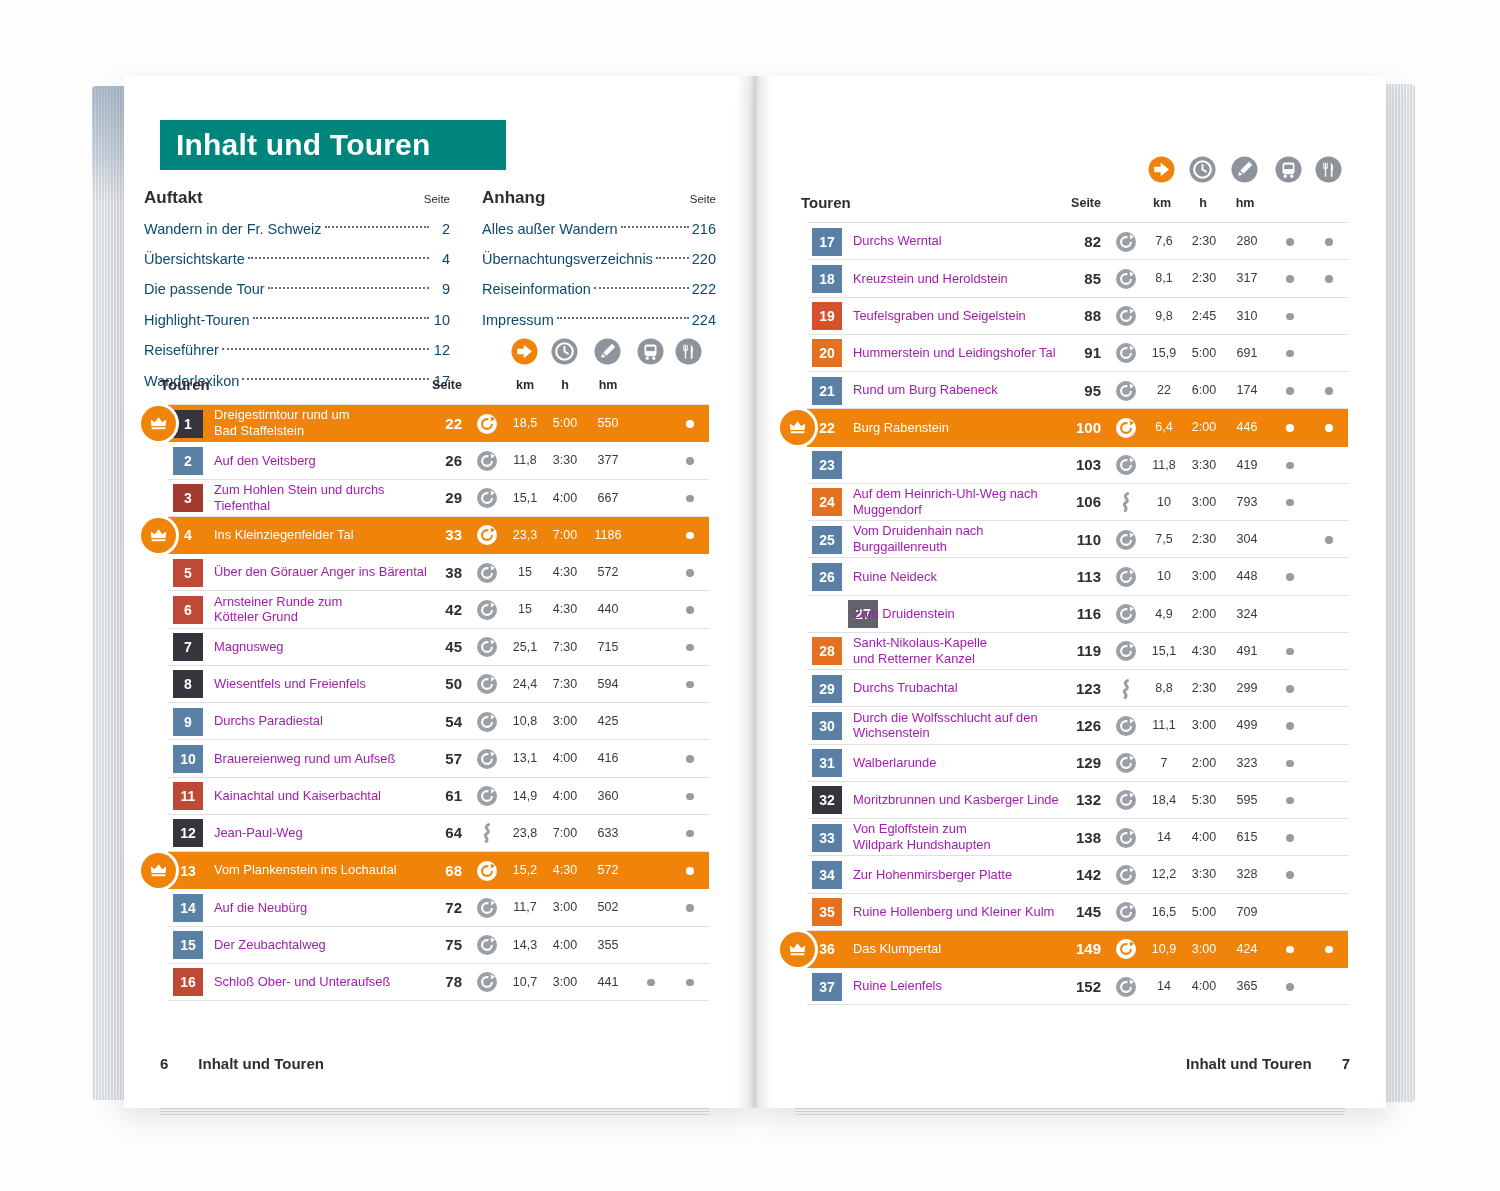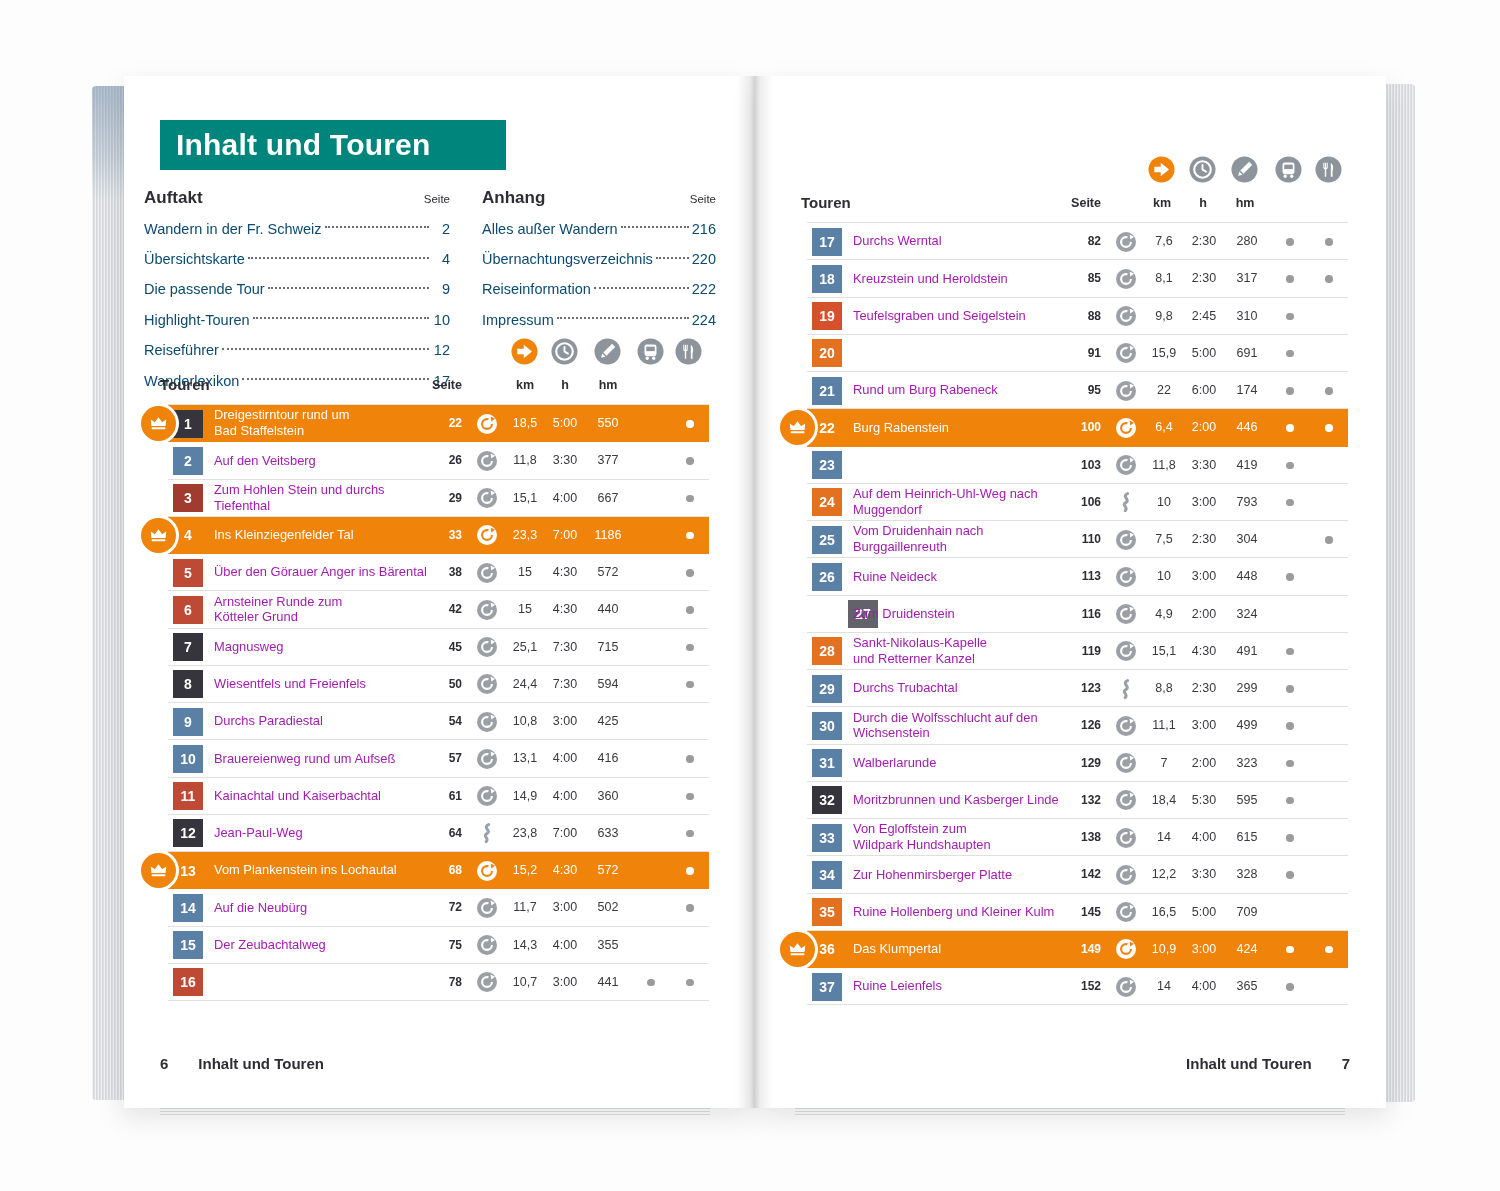--- a/index.html
+++ b/index.html
@@ -91,21 +91,21 @@
   .tour-num { position:absolute; left:5px; top:4.5px; width:30px; height:28px;
     color:#fff; font-size:14px; font-weight:bold;
     display:flex; align-items:center; justify-content:center; }
   .tour-title { position:absolute; left:46px; top:0; bottom:0; width:215px;
     display:flex; flex-direction:column; justify-content:center;
     font-size:12.9px; line-height:1.22; color:#a21caf; }
   .tour-title span { white-space:nowrap; }
   .highlight .tour-title { color:#fff; }
   .tour-page { position:absolute; left:240px; top:0; width:54px; height:100%;
     display:flex; align-items:center; justify-content:flex-end;
-    font-size:12px; font-weight:bold; color:#2E2D33; }
+    font-size:15px; font-weight:bold; color:#2E2D33; }
   .highlight .tour-page { color:#fff; }
   .route-icon { position:absolute; left:309px; top:8.5px; width:20px; height:20px; }
   .route-icon svg { width:100%; height:100%; display:block; }
   .tour-km,.tour-h,.tour-hm { position:absolute; top:0; height:100%;
     display:flex; align-items:center; justify-content:center; font-size:12.5px; color:#3A393F; }
   .tour-km { left:331px; width:52px; }
   .tour-h  { left:371px; width:52px; }
   .tour-hm { left:413px; width:54px; }
   .highlight .tour-km,.highlight .tour-h,.highlight .tour-hm { color:#fff; }
   .dot { position:absolute; top:15px; width:7.5px; height:7.5px; border-radius:50%; background:#9B9B9B; }
@@ -515,20 +515,23 @@
               <circle class="rc-bg" cx="10" cy="10" r="10"></circle>
               <circle class="rc-ring" cx="10" cy="10" r="4.9" stroke-width="2.1" stroke-dasharray="24 7"></circle>
               <path class="rc-arrow" d="M13.6 2.6 L18 4.8 L14.3 7.6 Z"></path>
             </svg></span></span>
         <span class="tour-km">14,3</span>
         <span class="tour-h">4:00</span>
         <span class="tour-hm">355</span>
       </div>
       <div class="tour-row">
         <span class="tour-num" style="background: rgb(190, 73, 52);">16</span>
+        <span class="tour-title">
+          <span>Schloß Ober- und Unteraufseß</span>
+        </span>
         <span class="tour-page">78</span>
         <span class="route-icon"><span><svg viewBox="0 0 20 20">
               <circle class="rc-bg" cx="10" cy="10" r="10"></circle>
               <circle class="rc-ring" cx="10" cy="10" r="4.9" stroke-width="2.1" stroke-dasharray="24 7"></circle>
               <path class="rc-arrow" d="M13.6 2.6 L18 4.8 L14.3 7.6 Z"></path>
             </svg></span></span>
         <span class="tour-km">10,7</span>
         <span class="tour-h">3:00</span>
         <span class="tour-hm">441</span>
         <span class="dot dot-bus"></span>
@@ -637,20 +640,23 @@
               <circle class="rc-ring" cx="10" cy="10" r="4.9" stroke-width="2.1" stroke-dasharray="24 7"></circle>
               <path class="rc-arrow" d="M13.6 2.6 L18 4.8 L14.3 7.6 Z"></path>
             </svg></span></span>
         <span class="tour-km">9,8</span>
         <span class="tour-h">2:45</span>
         <span class="tour-hm">310</span>
         <span class="dot dot-bus"></span>
       </div>
       <div class="tour-row">
         <span class="tour-num" style="background: rgb(228, 113, 31);">20</span>
+        <span class="tour-title">
+          <span>Hummerstein und Leidingshofer Tal</span>
+        </span>
         <span class="tour-page">91</span>
         <span class="route-icon"><span><svg viewBox="0 0 20 20">
               <circle class="rc-bg" cx="10" cy="10" r="10"></circle>
               <circle class="rc-ring" cx="10" cy="10" r="4.9" stroke-width="2.1" stroke-dasharray="24 7"></circle>
               <path class="rc-arrow" d="M13.6 2.6 L18 4.8 L14.3 7.6 Z"></path>
             </svg></span></span>
         <span class="tour-km">15,9</span>
         <span class="tour-h">5:00</span>
         <span class="tour-hm">691</span>
         <span class="dot dot-bus"></span>

